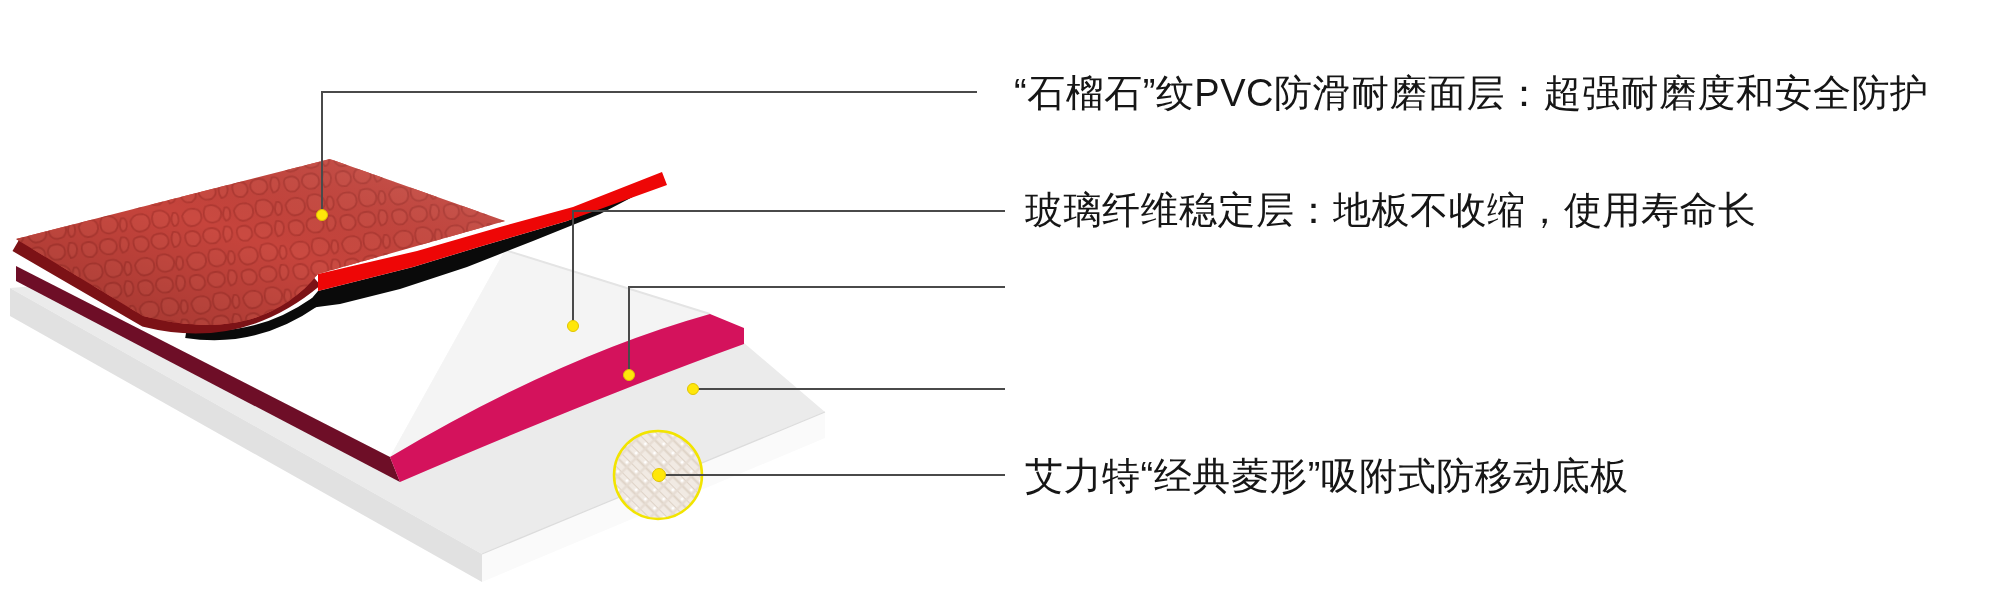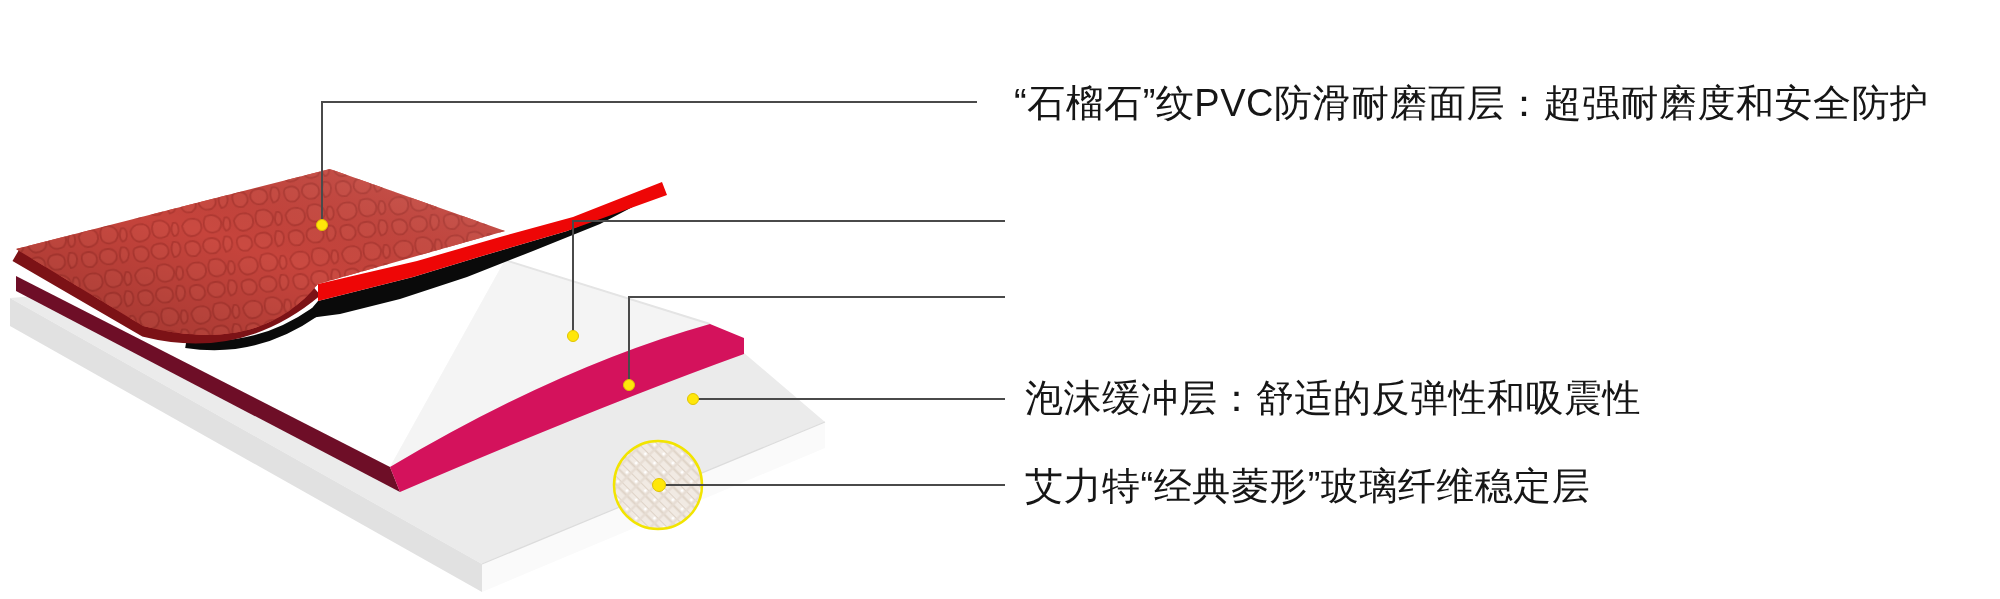--- a/index.html
+++ b/index.html
@@ -1,21 +1,21 @@
 <!DOCTYPE html>
 <html><head>
 <meta charset="utf-8">
 <style>
   html,body{margin:0;padding:0;}
   body{
     width:2000px;height:599px;position:relative;overflow:hidden;
     background:#ffffff;
     font-family:"Liberation Sans","DejaVu Sans",sans-serif;
   }
-  #stage{position:absolute;left:0;top:14px;width:2000px;height:586px;}
+  #stage{position:absolute;left:0;top:4px;width:2000px;height:586px;}
   svg{position:absolute;left:0;top:0;}
   .label{
     position:absolute;
     transform:translateY(-50%);
     font-size:38px;
     letter-spacing:.5px;
     color:#161616;
     white-space:nowrap;
     line-height:1;
   }
@@ -91,15 +91,15 @@
     <g stroke="#e0c400" stroke-width="1" fill="#ffe70a">
       <circle cx="322" cy="211" r="5.5"></circle>
       <circle cx="573" cy="322" r="5.5"></circle>
       <circle cx="629" cy="371" r="5.5"></circle>
       <circle cx="693" cy="385" r="5.5"></circle>
       <circle cx="659" cy="471" r="6.5"></circle>
     </g>
   </svg>
 
   <div class="label" style="left:1014px;top:89px">“石榴石”纹PVC防滑耐磨面层：超强耐磨度和安全防护</div>
-  <div class="label" style="left:1025px;top:384px">泡沫缓冲层：舒适的反弹性和吸震性</div>
-  <div class="label" style="left:1025px;top:472px">艾力特“经典菱形”玻璃纤维稳定层</div>
+  <div class="label" style="left:1025px;top:206px">玻璃纤维稳定层：地板不收缩，使用寿命长</div>
+  <div class="label" style="left:1025px;top:472px">艾力特“经典菱形”吸附式防移动底板</div>
 </div>
 
 </body></html>

